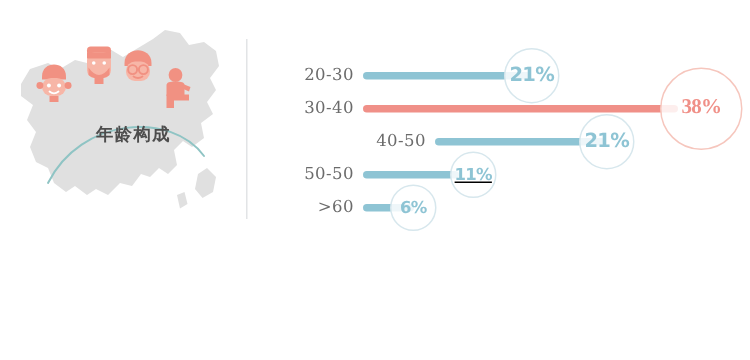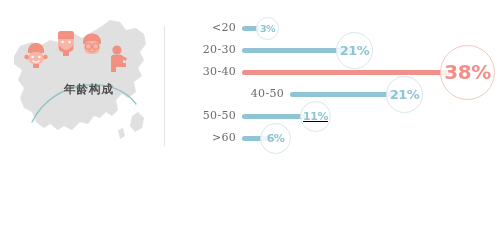--- a/index.html
+++ b/index.html
@@ -105,21 +105,21 @@
     font-size: 13px;
     font-weight: bold;
     font-family: "DejaVu Sans", sans-serif;
     letter-spacing: -0.5px;
   }
   .bubble.small { width: 23px; height: 23px; top: 0px; }
   .bubble.small span { font-size: 9.5px; }
   .bubble.mid { width: 31px; height: 31px; top: -4.5px; }
   .bubble.mid span { font-size: 11px; }
   .bubble.big { width: 55px; height: 55px; top: -16.5px; }
-  .bubble.big span { font-size: 20px; }
+  .bubble.big span { font-size: 14px; font-family: Liberation Serif, serif; }
   .bubble.accent { border-color: #f6c6bd; }
 </style>
 </head>
 <body>
 
 <div id="root">
 
   <div id="map-panel">
 
     <svg id="map-shape" viewBox="0 0 156 140">
@@ -170,27 +170,20 @@
       <path fill="#f19182" d="M15 11 L20 13 L19 16 L14.5 14 Z"></path>
     </svg>
 
     <div class="map-caption">年龄构成</div>
   </div>
 
   <div id="divider"></div>
 
   <div id="chart-panel">
 
-    <div class="row" style="top:17px;">
-      <div class="row-label">&lt;20</div>
-      <div class="bar" style="width:18px; background:#8ec4d4;"></div>
-      <div class="bubble small" style="left:92px;">
-        <span style="color:#8ec4d4;">3%</span>
-      </div>
-    </div>
 
     <div class="row" style="top:39px;">
       <div class="row-label">20-30</div>
       <div class="bar" style="width:112px; background:#8ec4d4;"></div>
       <div class="bubble" style="left:172px;">
         <span style="color:#8ec4d4;">21%</span>
       </div>
     </div>
 
     <div class="row" style="top:61px;">

